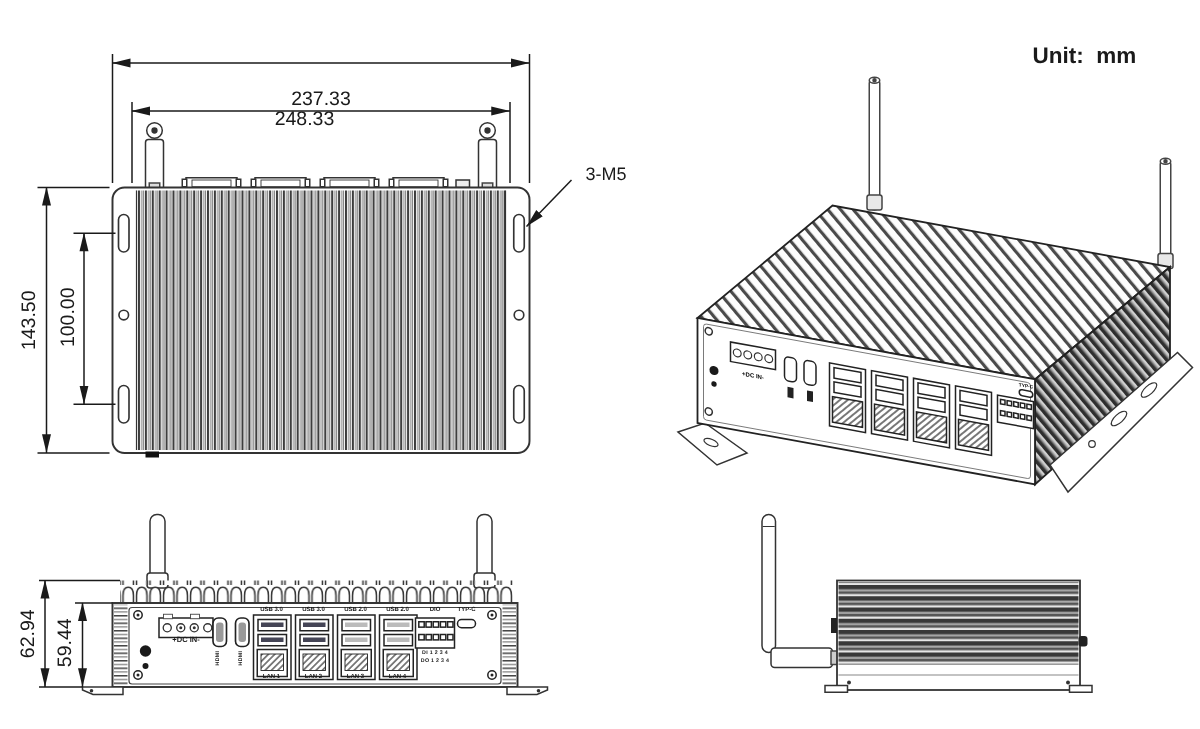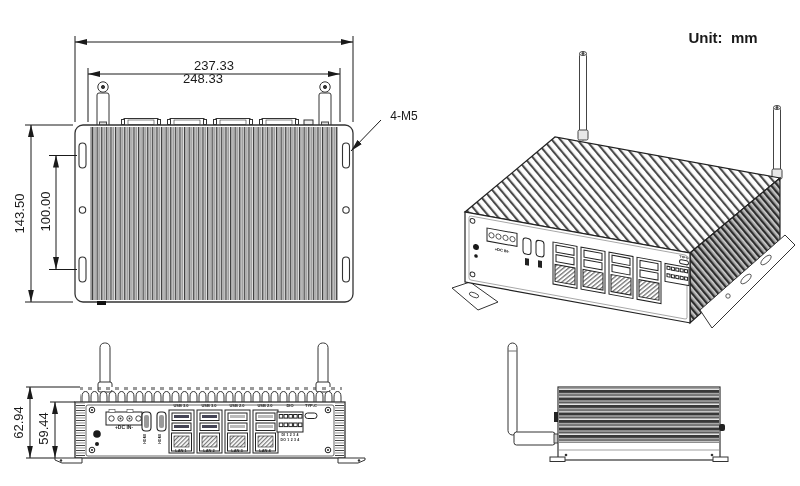--- a/index.html
+++ b/index.html
@@ -419,21 +419,21 @@
         <rect x="80" y="127" width="15" height="4.5" fill="#fff" stroke="#333"></rect>
         <rect x="243" y="127" width="15" height="4.5" fill="#fff" stroke="#333"></rect>
       </g>
     </svg>
   </div>
 
   <div class="lbl dim" style="left:163px;top:27px;width:80px;margin-top:45px;">248.33</div>
   <div class="lbl dim" style="left:174px;top:59px;width:80px;text-align:center;">237.33</div>
   <div class="lbl dim rot" style="left:-21px;top:207px;width:80px;">143.50</div>
   <div class="lbl dim rot" style="left:5px;top:205px;width:80px;">100.00</div>
-  <div class="lbl m5" style="left:382px;top:110px;width:44px;">4-M5</div>
+  <div class="lbl m5" style="left:382px;top:110px;width:44px;">3-M5</div>
   <div class="lbl unit" style="left:668px;top:30px;width:110px;">Unit:  mm</div>
   <div class="lbl dim rot" style="left:-22px;top:416px;width:80px;">62.94</div>
   <div class="lbl dim rot" style="left:3px;top:422px;width:80px;">59.44</div>
 
   <div class="lbl t5" style="left:99px;top:425px;width:50px;">+DC IN-</div>
   <div class="lbl t35 rot" style="left:131px;top:437px;width:30px;">HDMI</div>
   <div class="lbl t35 rot" style="left:146px;top:437px;width:30px;">HDMI</div>
   <div class="lbl t4" style="left:161px;top:404px;width:40px;">USB 3.0</div>
   <div class="lbl t4" style="left:189px;top:404px;width:40px;">USB 3.0</div>
   <div class="lbl t4" style="left:217px;top:404px;width:40px;">USB 2.0</div>

